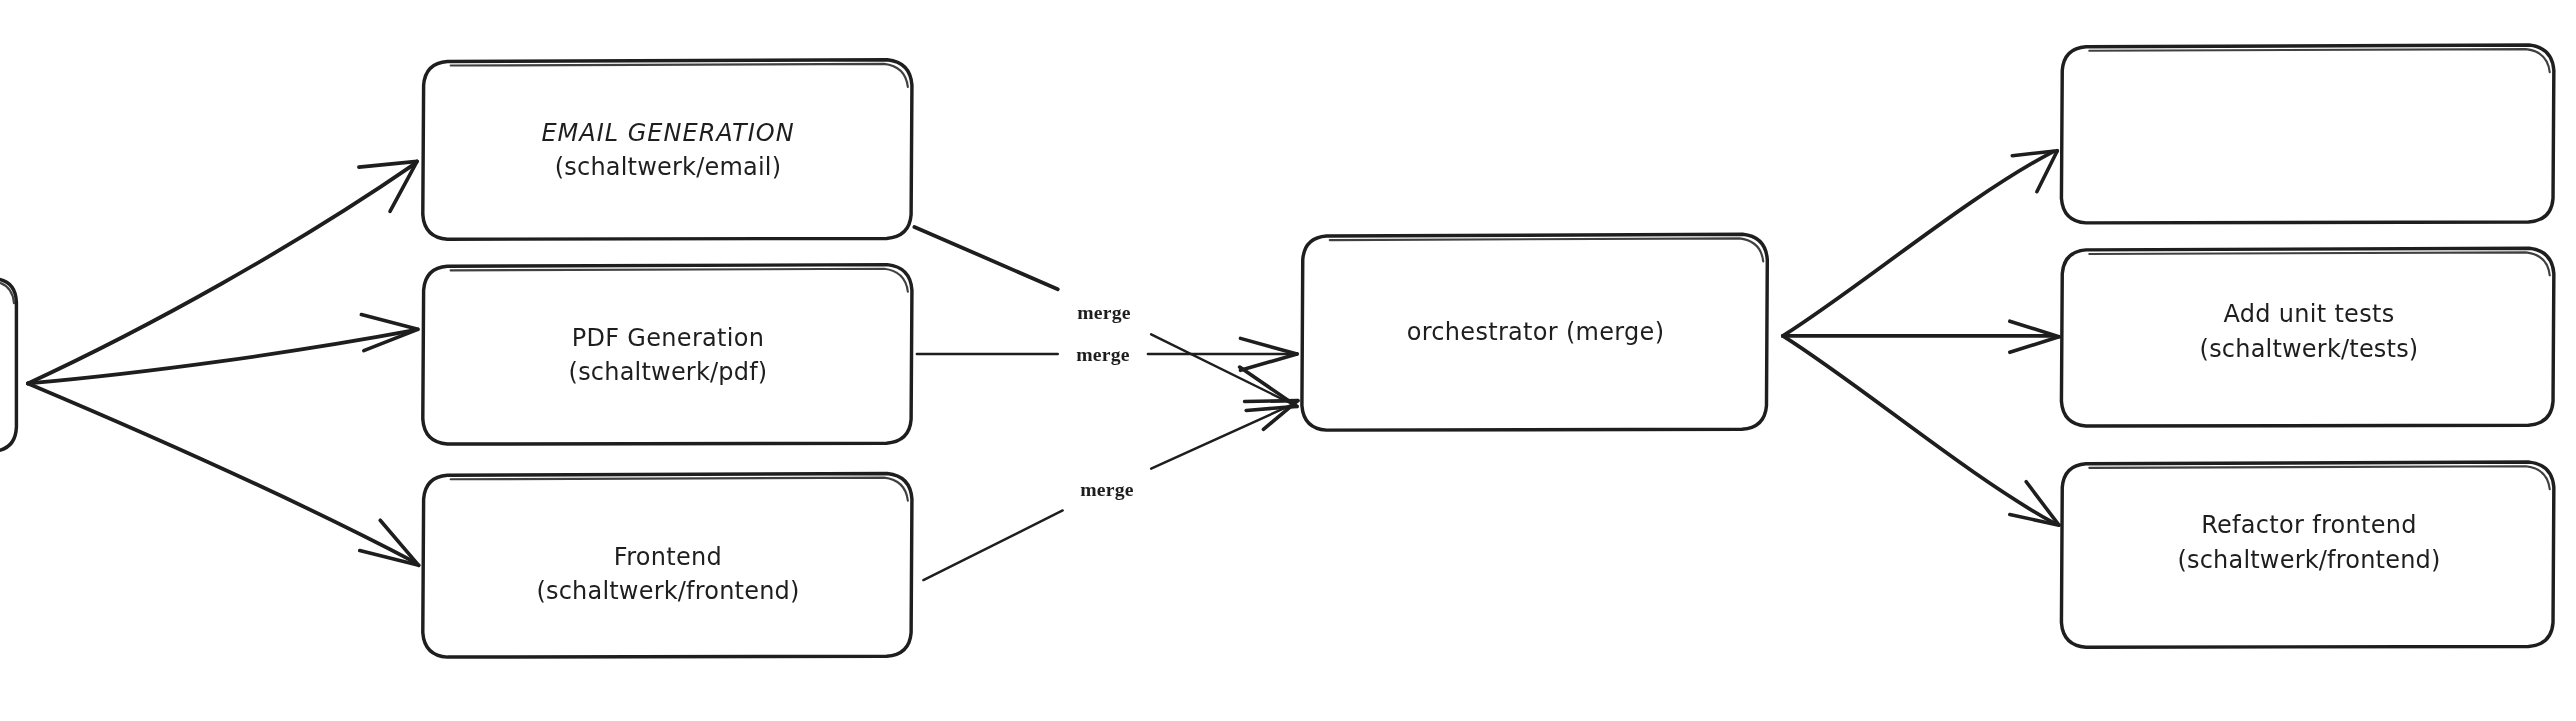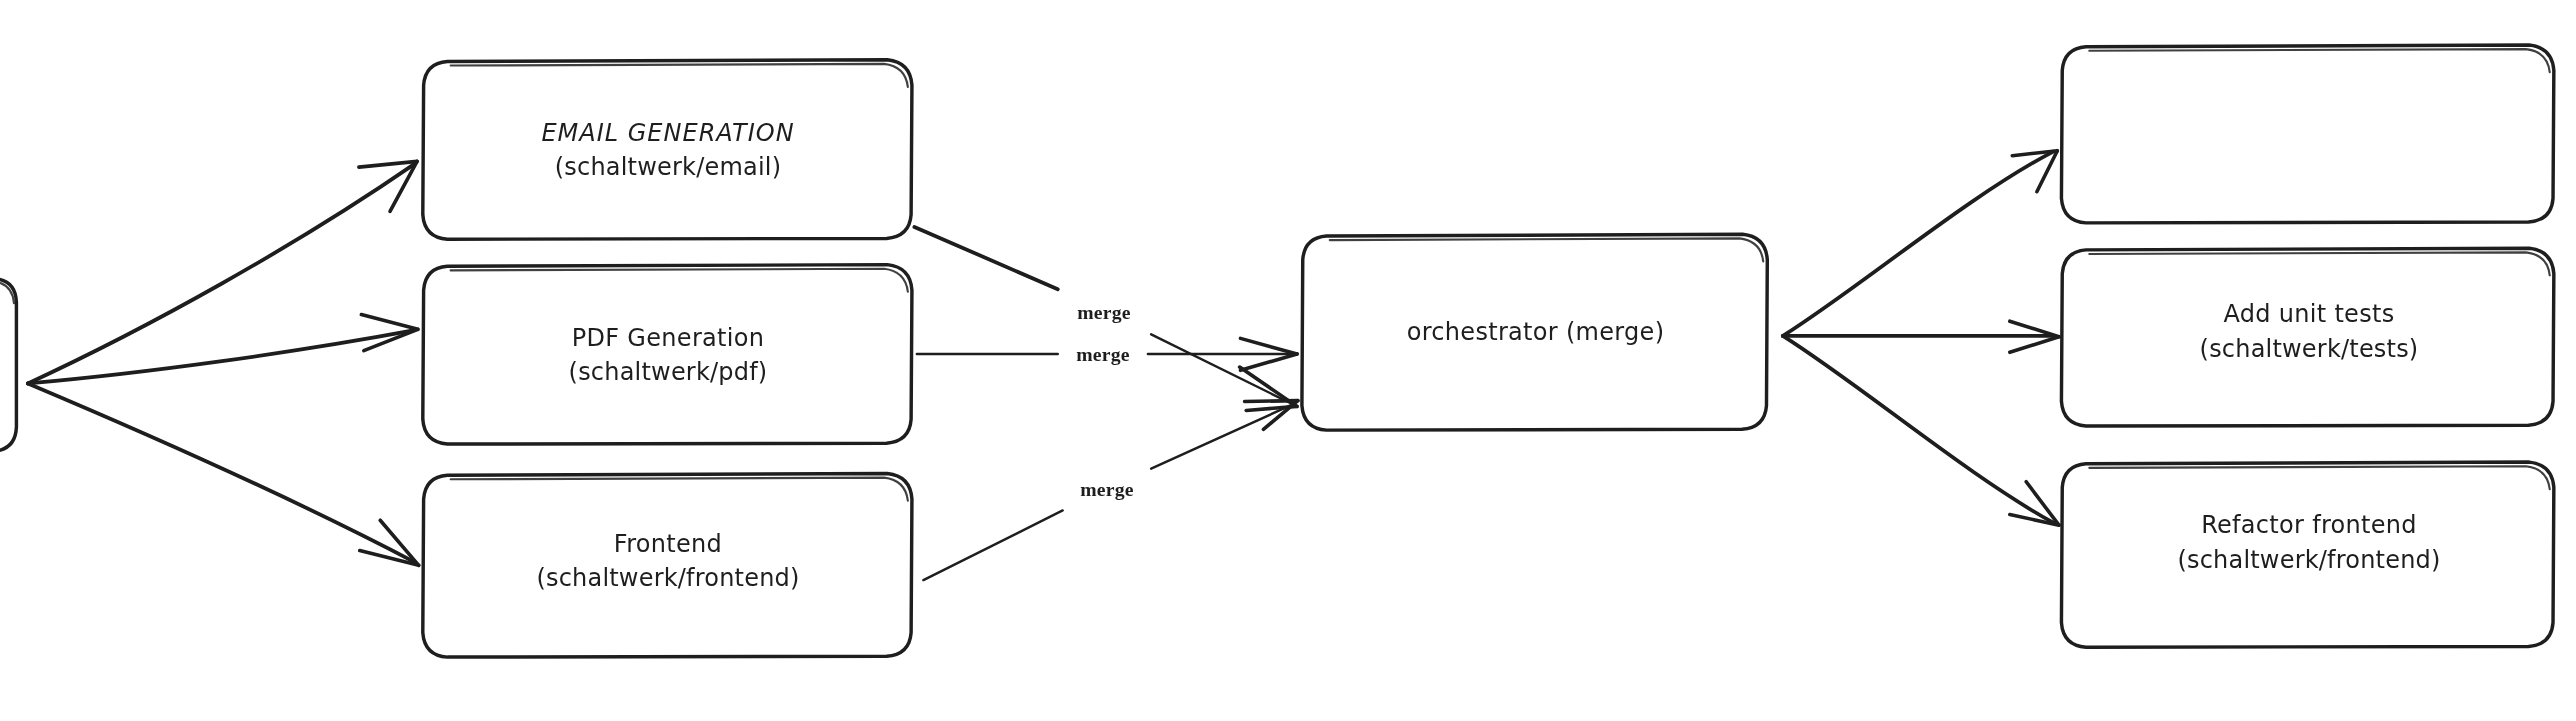--- a/index.html
+++ b/index.html
@@ -172,21 +172,21 @@
   <div class="node-box" style="left:422px; top:265px; width:492px; height:180px;">
     <div class="node-label">PDF Generation</div>
     <div class="node-label sub">(schaltwerk/pdf)</div>
   </div>
 
   <div class="node-box" style="left:422px; top:60px; width:492px; height:180px;">
     <div class="node-label caps">EMAIL GENERATION</div>
     <div class="node-label sub">(schaltwerk/email)</div>
   </div>
 
-  <div class="node-box" style="left:422px; top:480px; width:492px; height:162px;">
+  <div class="node-box" style="left:422px; top:446px; width:492px; height:162px;justify-content:flex-end;">
     <div class="node-label">Frontend</div>
     <div class="node-label sub">(schaltwerk/frontend)</div>
   </div>
 
   <div class="node-box" style="left:1302px; top:234px; width:467px; height:197px;">
     <div class="node-label">orchestrator (merge)</div>
   </div>
 
 
   <div class="node-box" style="left:2062px; top:248px; width:494px; height:167px;">

